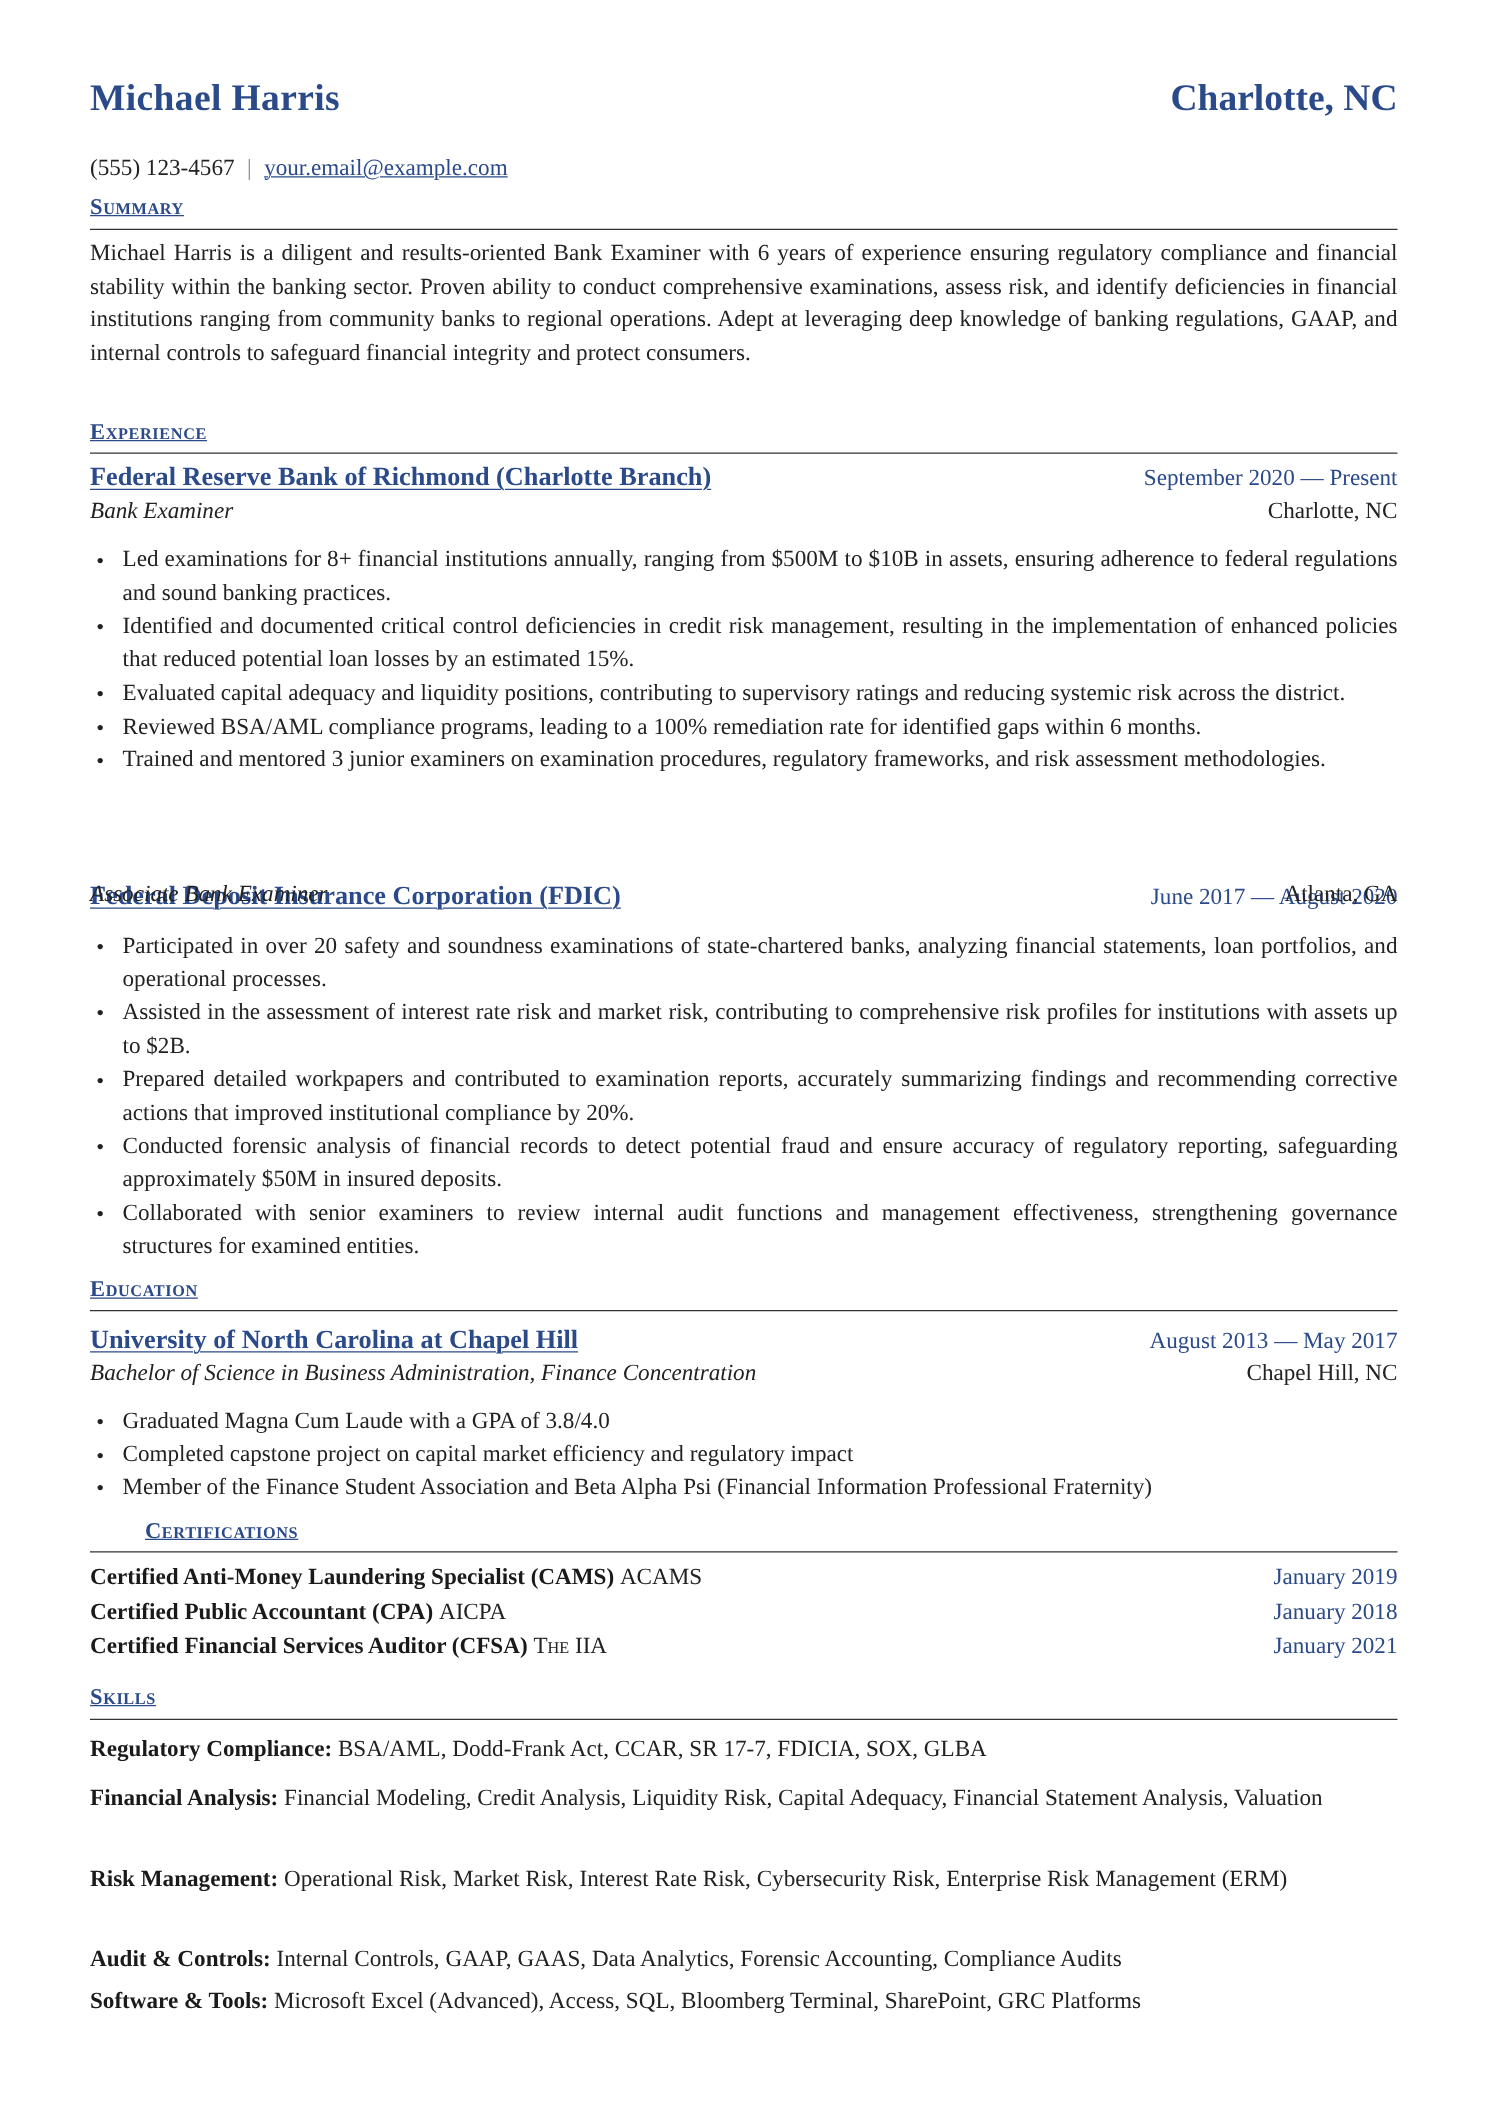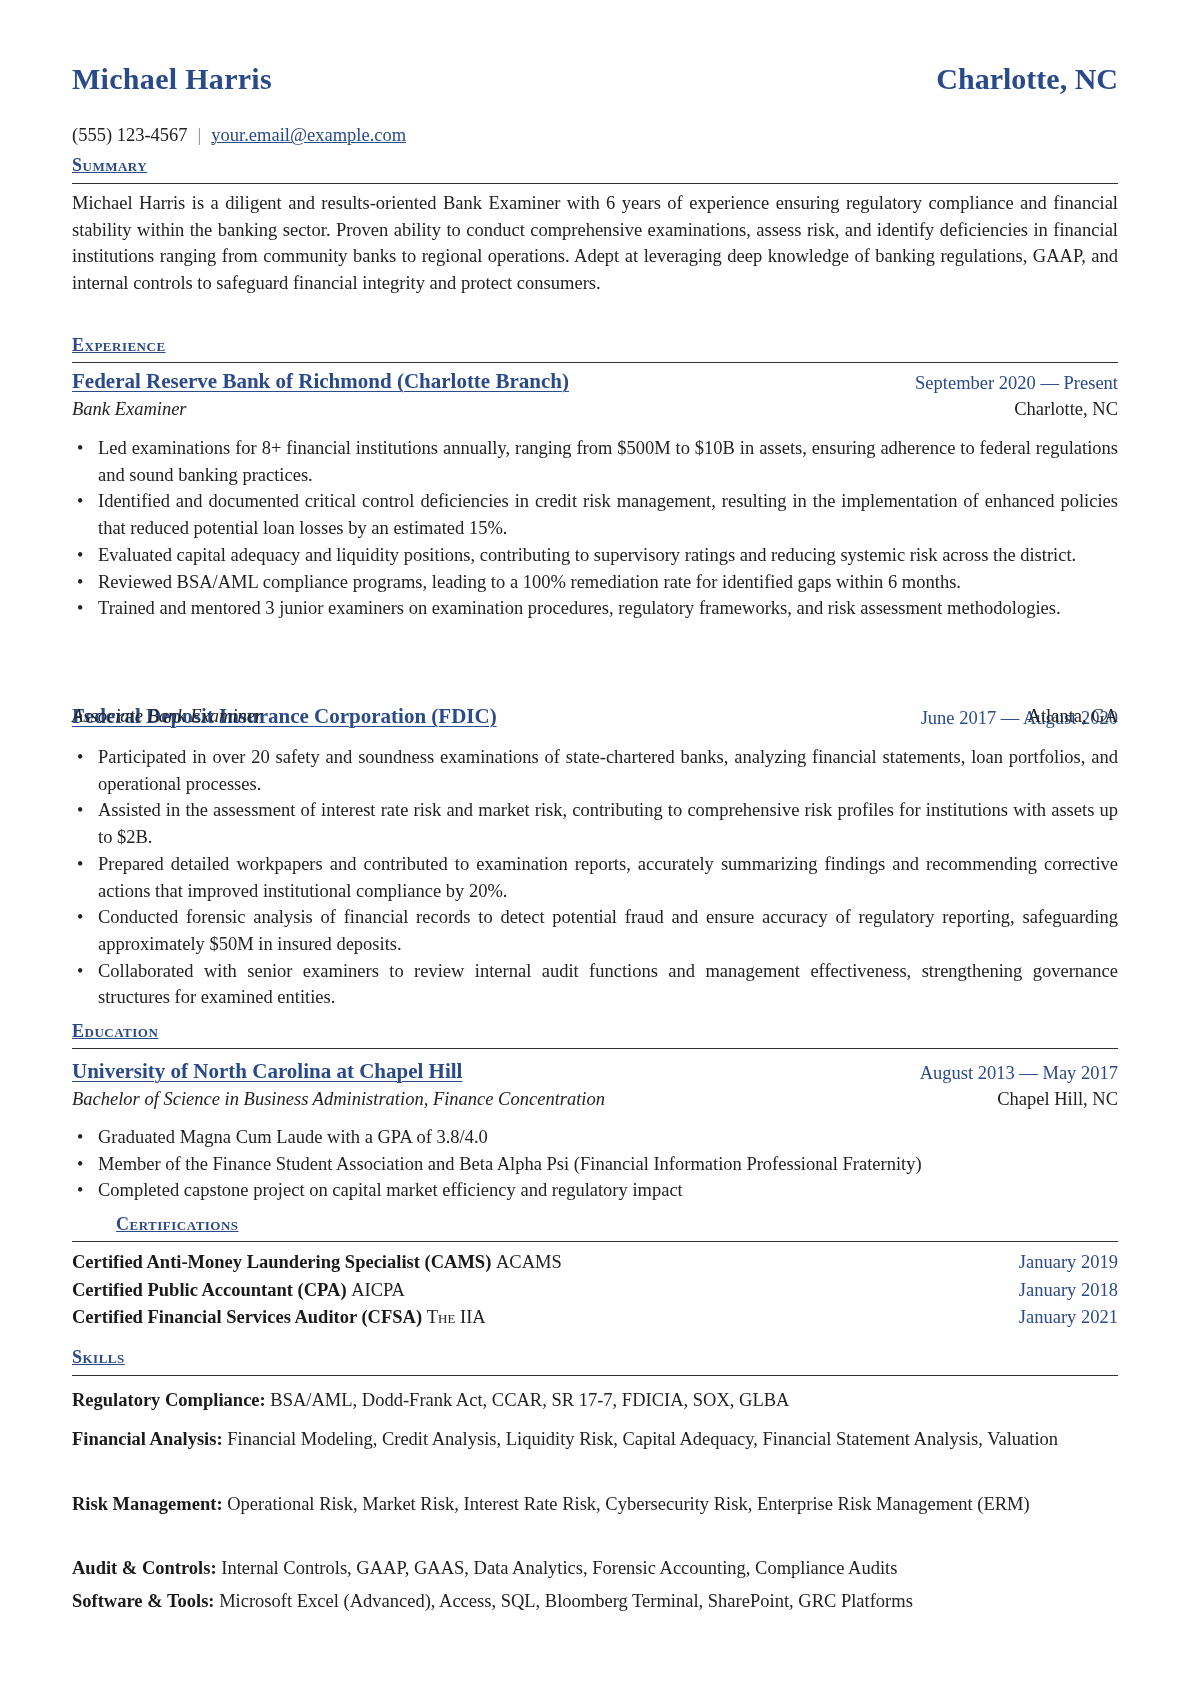--- a/index.html
+++ b/index.html
@@ -95,22 +95,22 @@
   <div class="abs row" style="top:1059px;">
     <span class="org">University of North Carolina at Chapel Hill</span>
     <span class="dates">August 2013 — May 2017</span>
   </div>
   <div class="abs row" style="top:1089px;">
     <span class="role">Bachelor of Science in Business Administration, Finance Concentration</span>
     <span class="loc">Chapel Hill, NC</span>
   </div>
   <ul class="bullets abs" style="top:1124px;">
     <li>Graduated Magna Cum Laude with a GPA of 3.8/4.0</li>
+    <li>Completed capstone project on capital market efficiency and regulatory impact</li>
     <li>Member of the Finance Student Association and Beta Alpha Psi (Financial Information Professional Fraternity)</li>
-    <li>Completed capstone project on capital market efficiency and regulatory impact</li>
   </ul>
 
   <div class="abs sec-title" style="top:1214px;margin-left:44px;">Certifications</div>
   <div class="rule" style="top:1241px;"></div>
   <div class="abs" style="top:1249px;">
     <div class="row cert-row">
       <span><span class="cert-name">Certified Anti-Money Laundering Specialist (CAMS)</span> <span class="cert-issuer">ACAMS</span></span>
       <span class="cert-date">January 2019</span>
     </div>
     <div class="row cert-row">

